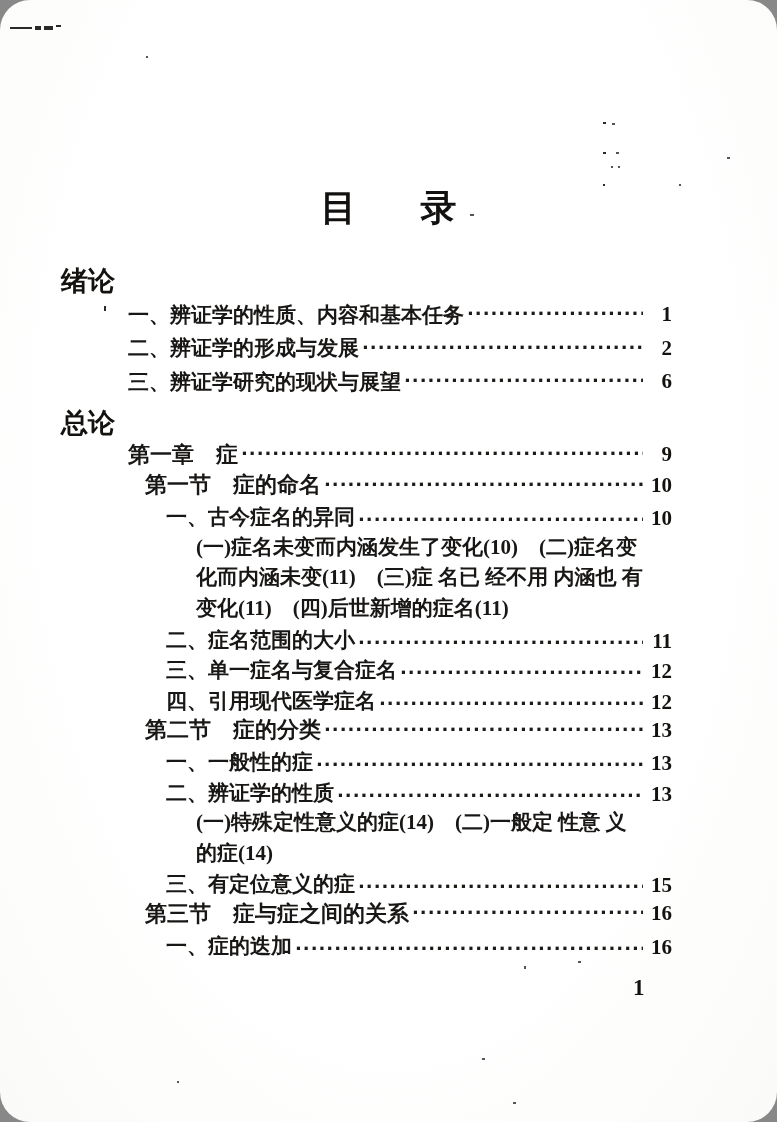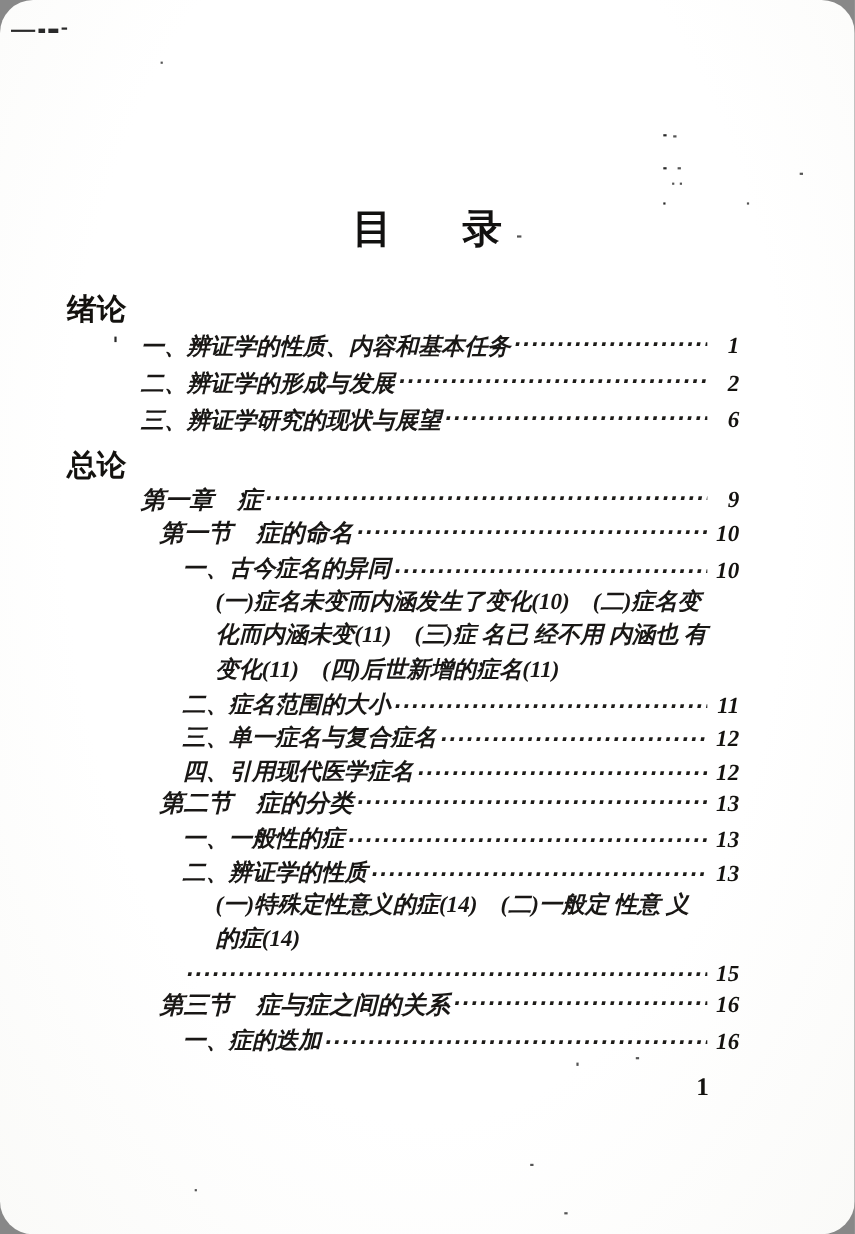--- a/index.html
+++ b/index.html
@@ -38,21 +38,20 @@
   }
   .sec-heading.h0 { margin-top:36px; }
   .sec-heading.h1 { margin-top:7px; }
 
   .entry {
     display:flex;
     align-items:center;
     margin-right:105px;
     font-weight:600;
     color:#191715;
-    font-style:italic;
   }
   .sec-0 .entry { height:33.5px; font-size:21px; }
   .sec-1 .entry { height:30.6px; font-size:21px; }
   .sec-1 .entry.lvl1, .sec-1 .entry.lvl2 { font-size:22px; font-weight:700; }
 
   .entry.lvl1 { margin-left:128px; }
   .entry.lvl2 { margin-left:145px; }
   .entry.lvl3 { margin-left:166px;align-items:flex-end; }
   .entry.lvl4 { margin-left:196px; }
 
@@ -199,20 +198,21 @@
             <span class="leader">················································································</span>
             <span class="pagenum">13</span>
           </div>
           <div class="entry lvl4 cont">
             <span class="entry-text">(一)特殊定性意义的症(14)　(二)一般定 性意 义</span>
           </div>
           <div class="entry lvl4 cont">
             <span class="entry-text">的症(14)</span>
           </div>
           <div class="entry lvl3">
+            <span class="entry-text">三、有定位意义的症</span>
             <span class="leader">················································································</span>
             <span class="pagenum">15</span>
           </div>
           <div class="entry lvl2">
             <span class="entry-text">第三节　症与症之间的关系</span>
             <span class="leader">················································································</span>
             <span class="pagenum">16</span>
           </div>
           <div class="entry lvl3">
             <span class="entry-text">一、症的迭加</span>

